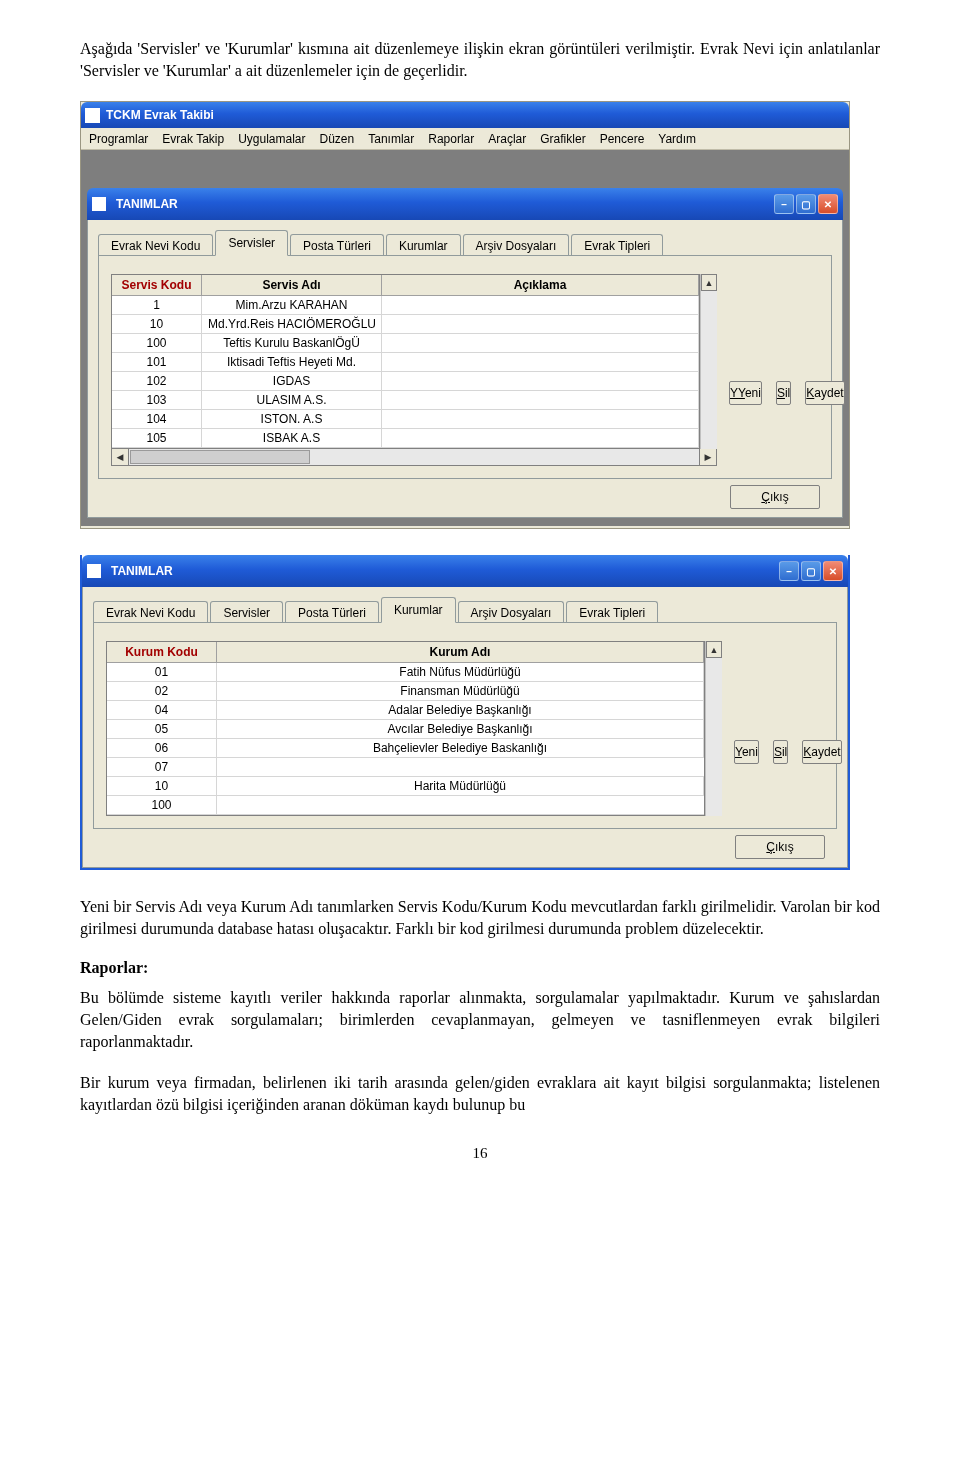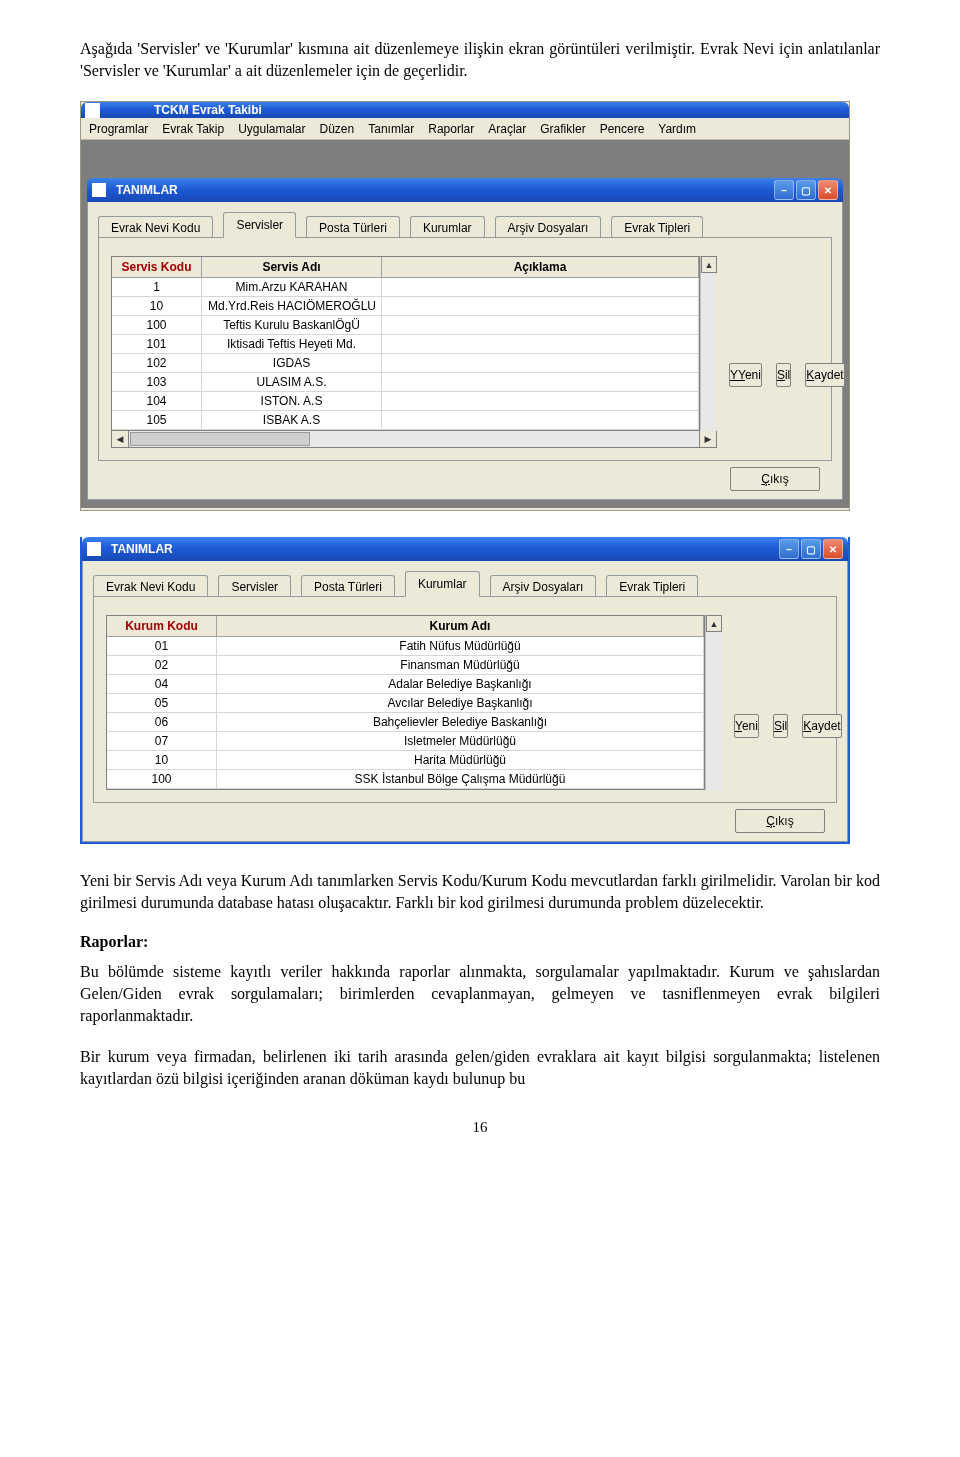--- a/index.html
+++ b/index.html
@@ -29,26 +29,25 @@
   
   .screenshot {
     width: 770px;
     margin: 0 0 26px 0;
     font-family: Tahoma, Arial, sans-serif;
     font-size: 12px;
     color: #000;
   }
   .titlebar {
     background: linear-gradient(to bottom, #3a81ea 0%, #1f5bd7 45%, #1748b5 100%);
-    height: 16px;
+    height: 26px;
     display: flex;
     align-items: center;
     padding: 0 4px;
     border-radius: 6px 6px 0 0;
-    gap: 48px;
   }
   .titlebar .app-icon {
     width: 15px; height: 15px;
     background: #fff;
     margin-right: 6px;
   }
   .titlebar .title-text {
     color: #fff;
     font-weight: bold;
     flex: 1;
@@ -89,21 +88,21 @@
     border: 1px solid #9a9682;
     border-radius: 0 0 0 0;
     padding-bottom: 2px;
   }
   .inner-window {
     margin: 0 6px;
   }
 
   .child-titlebar {
     background: linear-gradient(to bottom, #3a81ea 0%, #1f5bd7 45%, #1748b5 100%);
-    height: 24px;
+    height: 32px;
     display: flex;
     align-items: center;
     padding: 0 5px;
     border-radius: 6px 6px 0 0;
   }
   .child-titlebar .title-text {
     color: #fff;
     font-weight: bold;
     flex: 1;
     padding-left: 5px;
@@ -115,21 +114,21 @@
   .child-body {
     background: #ece9d8;
     border: 1px solid #919b9c;
     border-top: none;
     padding: 10px 10px 6px 10px;
   }
 
   .tabrow {
     display: flex;
     align-items: flex-end;
-    gap: 8px;
+    gap: 0;
     margin-bottom: -1px;
   }
   .tab {
     background: #ece9d8;
     border: 1px solid #919b9c;
     border-bottom: none;
     padding: 4px 12px 4px 12px;
     font-size: 12px;
     border-radius: 3px 3px 0 0;
     margin-right: 2px;
@@ -439,29 +438,27 @@
                     <div class="grid-row">
                       <div class="cell c0">05</div>
                       <div class="cell c1">Avcılar Belediye Başkanlığı</div>
                     </div>
                     <div class="grid-row">
                       <div class="cell c0">06</div>
                       <div class="cell c1">Bahçelievler Belediye Baskanlığı</div>
                     </div>
                     <div class="grid-row">
                       <div class="cell c0">07</div>
-                      <div class="cell c1">Isletmeler Müdürlüğü</div>
                     </div>
                     <div class="grid-row">
                       <div class="cell c0">10</div>
                       <div class="cell c1">Harita Müdürlüğü</div>
                     </div>
                     <div class="grid-row">
                       <div class="cell c0">100</div>
-                      <div class="cell c1">SSK İstanbul Bölge Çalışma Müdürlüğü</div>
                     </div>
                   </div>
               </div>
               <div class="vscroll">
                 <div class="arrow">▲</div>
               </div>
             </div>
           </div>
           <div class="side-buttons">
             <div class="btn"><span id="b2a"><u>Y</u>eni</span></div>

